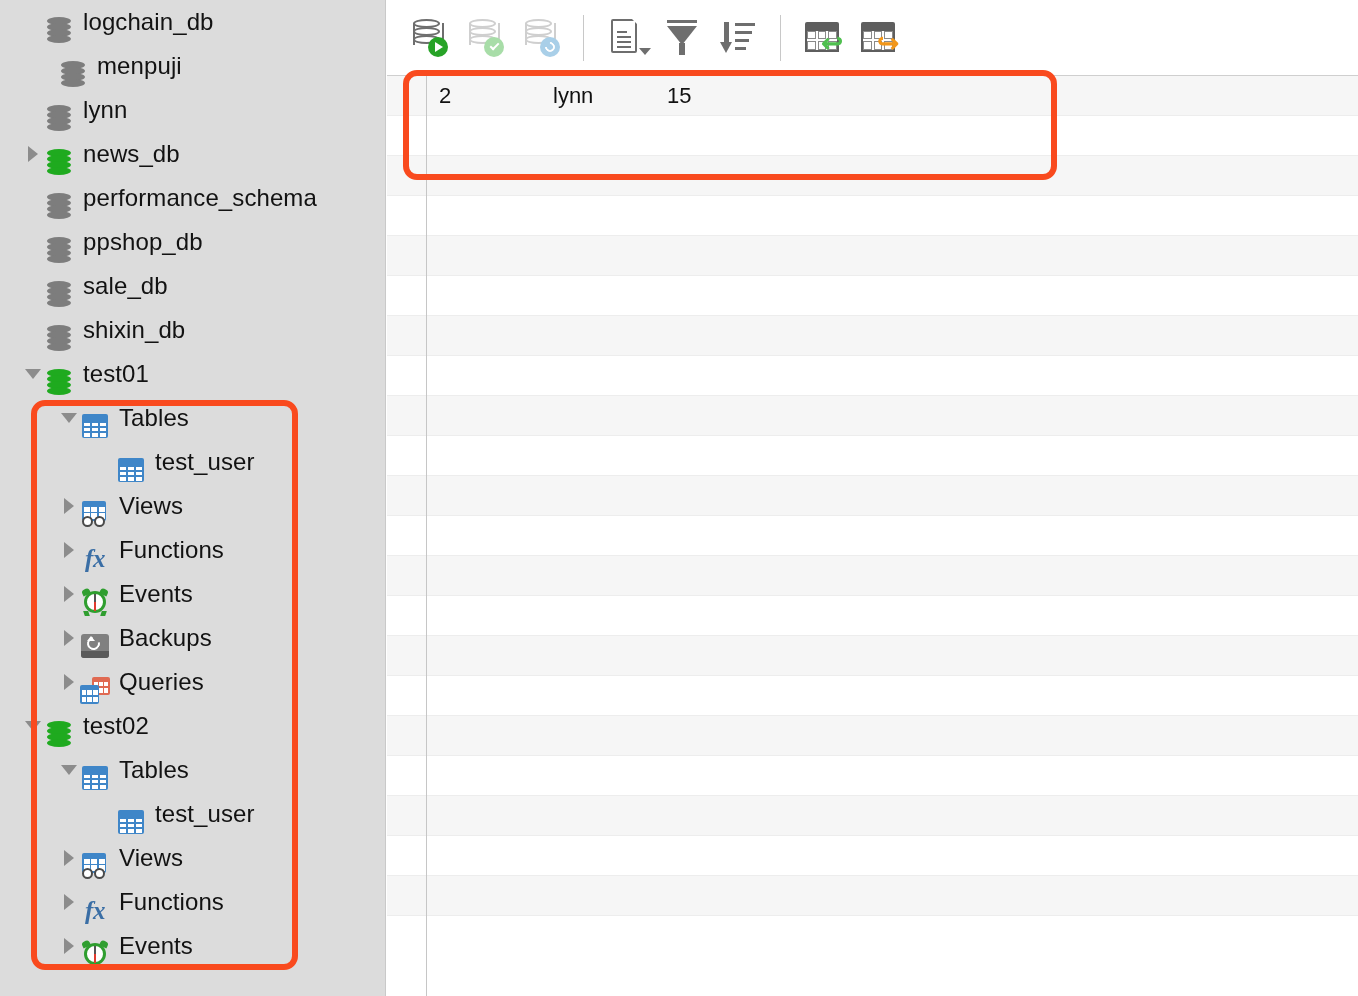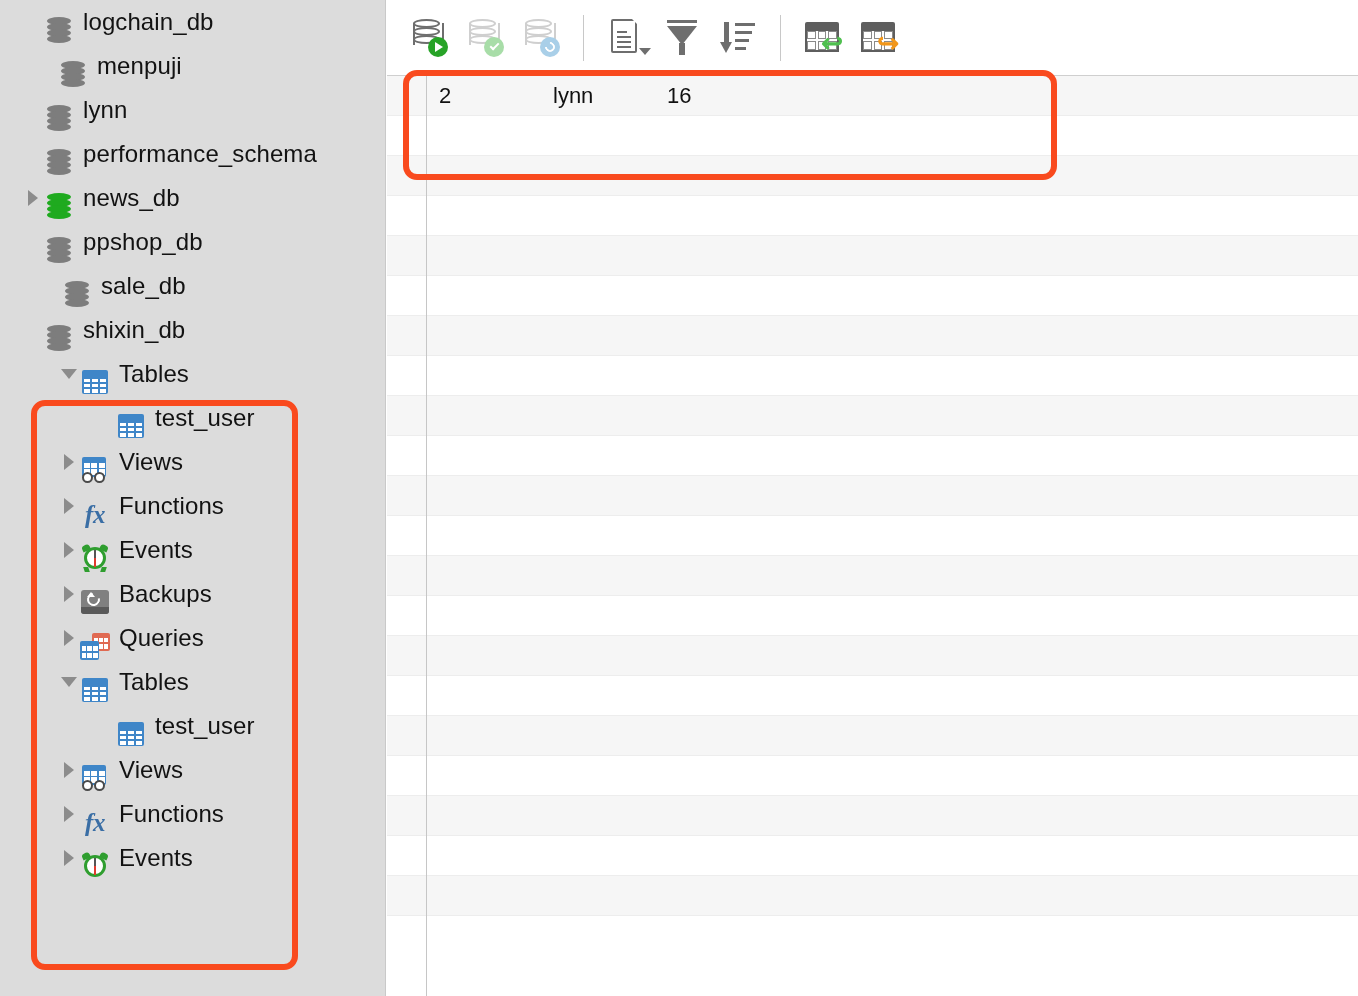--- a/index.html
+++ b/index.html
@@ -376,88 +376,102 @@
           <span class="db-cyl db-gray">
             <span class="disc d0"></span>
             <span class="disc d1"></span>
             <span class="disc d2"></span>
             <span class="disc d3"></span>
           </span>
         </span>
         <span class="tlabel">lynn</span>
       </div>
       <div class="tree-row" style="padding-left: 22px;">
+        <span class="twisty right">
+          <i></i>
+        </span>
+        <span class="ticon">
+          <span class="db-cyl db-green">
+            <span class="disc d0"></span>
+            <span class="disc d1"></span>
+            <span class="disc d2"></span>
+            <span class="disc d3"></span>
+          </span>
+        </span>
+        <span class="tlabel">news_db</span>
+      </div>
+      <div class="tree-row" style="padding-left: 22px;">
         <span class="twisty none">
           <i></i>
         </span>
         <span class="ticon">
           <span class="db-cyl db-gray">
             <span class="disc d0"></span>
             <span class="disc d1"></span>
             <span class="disc d2"></span>
             <span class="disc d3"></span>
           </span>
         </span>
         <span class="tlabel">performance_schema</span>
       </div>
       <div class="tree-row" style="padding-left: 22px;">
-        <span class="twisty right">
+        <span class="twisty none">
+          <i></i>
+        </span>
+        <span class="ticon">
+          <span class="db-cyl db-gray">
+            <span class="disc d0"></span>
+            <span class="disc d1"></span>
+            <span class="disc d2"></span>
+            <span class="disc d3"></span>
+          </span>
+        </span>
+        <span class="tlabel">ppshop_db</span>
+      </div>
+      <div class="tree-row" style="padding-left: 22px;">
+        <span class="twisty none">
+          <i></i>
+        </span>
+        <span class="ticon">
+          <span class="db-cyl db-gray">
+            <span class="disc d0"></span>
+            <span class="disc d1"></span>
+            <span class="disc d2"></span>
+            <span class="disc d3"></span>
+          </span>
+        </span>
+        <span class="tlabel">sale_db</span>
+      </div>
+      <div class="tree-row" style="padding-left: 22px;">
+        <span class="twisty none">
+          <i></i>
+        </span>
+        <span class="ticon">
+          <span class="db-cyl db-gray">
+            <span class="disc d0"></span>
+            <span class="disc d1"></span>
+            <span class="disc d2"></span>
+            <span class="disc d3"></span>
+          </span>
+        </span>
+        <span class="tlabel">shixin_db</span>
+      </div>
+      <div class="tree-row" style="padding-left: 22px;">
+        <span class="twisty down">
           <i></i>
         </span>
         <span class="ticon">
           <span class="db-cyl db-green">
             <span class="disc d0"></span>
             <span class="disc d1"></span>
             <span class="disc d2"></span>
             <span class="disc d3"></span>
           </span>
         </span>
-        <span class="tlabel">news_db</span>
-      </div>
-      <div class="tree-row" style="padding-left: 22px;">
-        <span class="twisty none">
-          <i></i>
-        </span>
-        <span class="ticon">
-          <span class="db-cyl db-gray">
-            <span class="disc d0"></span>
-            <span class="disc d1"></span>
-            <span class="disc d2"></span>
-            <span class="disc d3"></span>
-          </span>
-        </span>
-        <span class="tlabel">ppshop_db</span>
-      </div>
-      <div class="tree-row" style="padding-left: 40px;">
-        <span class="twisty none">
-          <i></i>
-        </span>
-        <span class="ticon">
-          <span class="db-cyl db-gray">
-            <span class="disc d0"></span>
-            <span class="disc d1"></span>
-            <span class="disc d2"></span>
-            <span class="disc d3"></span>
-          </span>
-        </span>
-        <span class="tlabel">sale_db</span>
-      </div>
-      <div class="tree-row" style="padding-left: 22px;">
-        <span class="twisty none">
-          <i></i>
-        </span>
-        <span class="ticon">
-          <span class="db-cyl db-gray">
-            <span class="disc d0"></span>
-            <span class="disc d1"></span>
-            <span class="disc d2"></span>
-            <span class="disc d3"></span>
-          </span>
-        </span>
-        <span class="tlabel">shixin_db</span>
+        <span class="tlabel">test01</span>
       </div>
       <div class="tree-row" style="padding-left: 58px;">
         <span class="twisty down">
           <i></i>
         </span>
         <span class="ticon">
           <span class="tbl-ico">
             <span class="top"></span>
             <span class="body">
               <span></span>
@@ -577,20 +591,34 @@
               <span></span>
               <span></span>
               <span></span>
               <span></span>
               <span></span>
               <span></span>
             </span>
           </span>
         </span>
         <span class="tlabel">Queries</span>
+      </div>
+      <div class="tree-row" style="padding-left: 22px;">
+        <span class="twisty down">
+          <i></i>
+        </span>
+        <span class="ticon">
+          <span class="db-cyl db-green">
+            <span class="disc d0"></span>
+            <span class="disc d1"></span>
+            <span class="disc d2"></span>
+            <span class="disc d3"></span>
+          </span>
+        </span>
+        <span class="tlabel">test02</span>
       </div>
       <div class="tree-row" style="padding-left: 58px;">
         <span class="twisty down">
           <i></i>
         </span>
         <span class="ticon">
           <span class="tbl-ico">
             <span class="top"></span>
             <span class="body">
               <span></span>
@@ -770,21 +798,21 @@
           </span>
         </span>
       </div>
     <div id="grid">
       <div class="gutter"></div>
       <div class="grid-body">
           <div class="grid-row odd">
             <span class="dcell c-gut"></span>
             <span class="dcell c-id">2</span>
             <span class="dcell c-name">lynn</span>
-            <span class="dcell c-age">16</span>
+            <span class="dcell c-age">15</span>
             <span class="dcell c-pad"></span>
           </div>
           <div class="grid-row even">
             <span class="dcell c-gut"></span>
             <span class="dcell c-pad"></span>
           </div>
           <div class="grid-row odd">
             <span class="dcell c-gut"></span>
             <span class="dcell c-pad"></span>
           </div>

